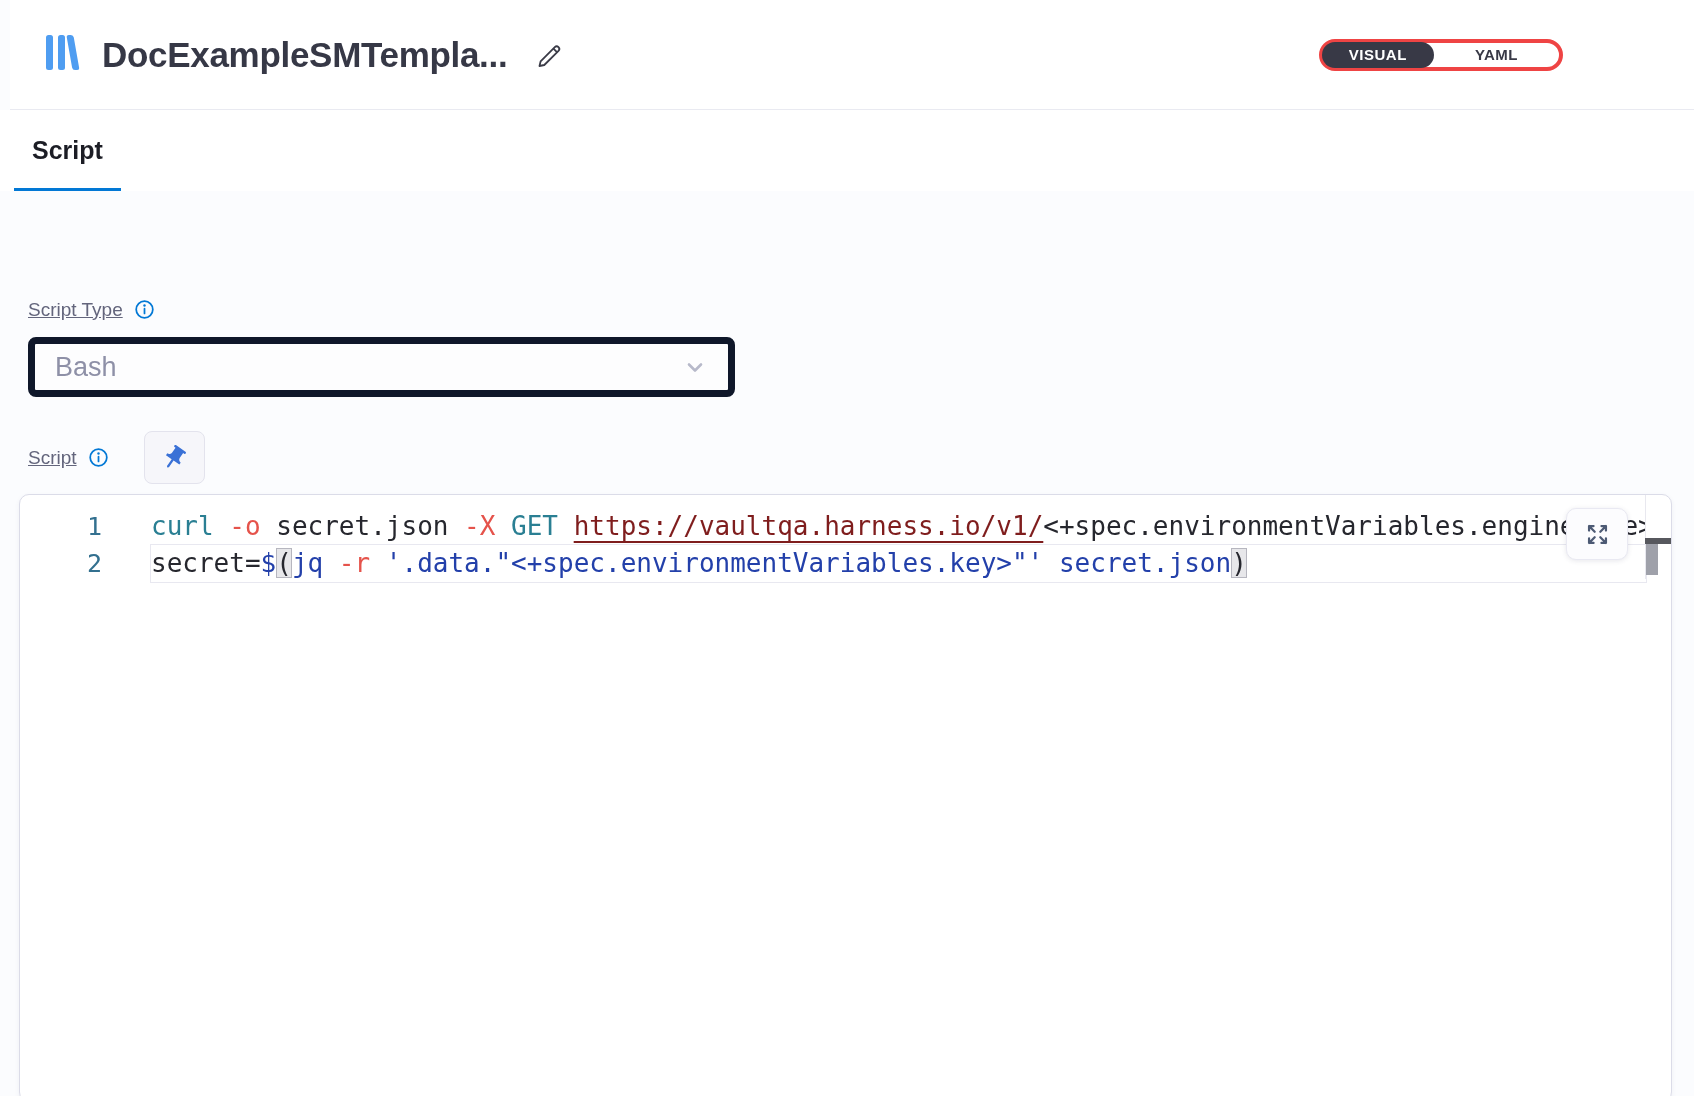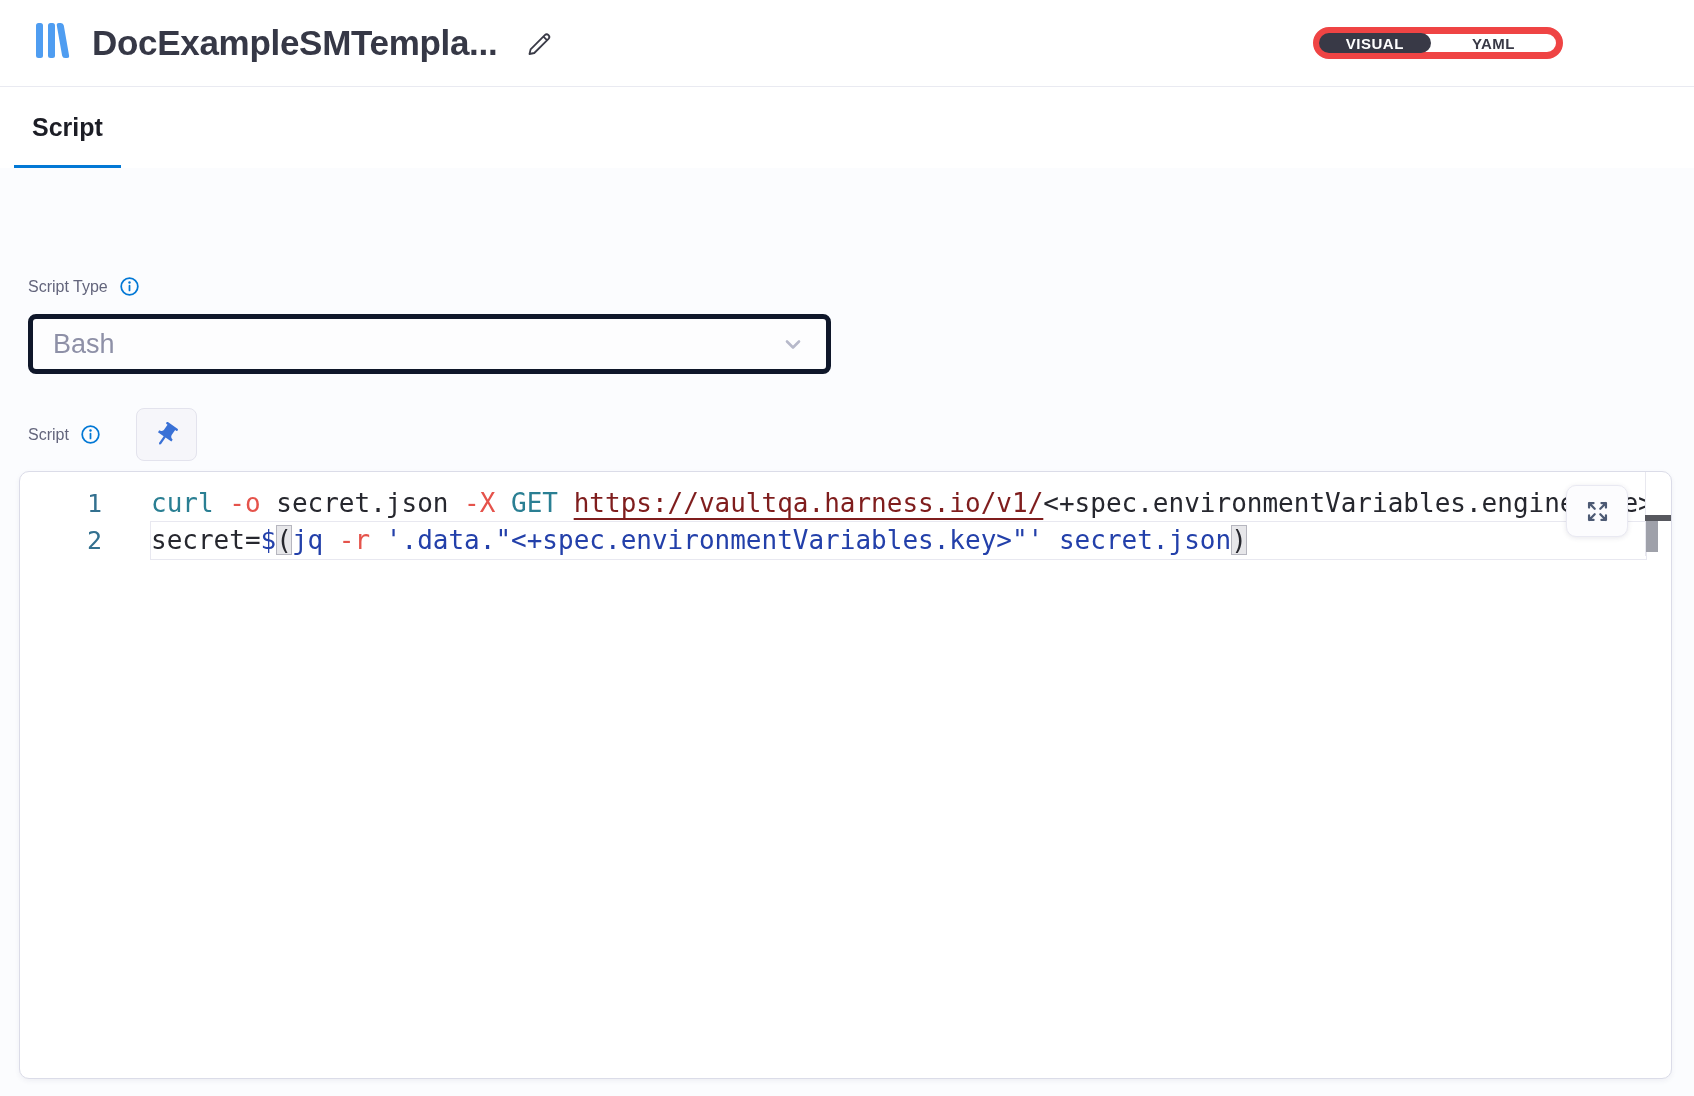--- a/index.html
+++ b/index.html
@@ -1,51 +1,51 @@
 <!DOCTYPE html>
 <html><head>
 <meta charset="utf-8">
 <style>
   * { margin:0; padding:0; box-sizing:border-box; }
   html,body { width:1694px; height:1096px; overflow:hidden;
     font-family:"Liberation Sans", sans-serif; background:#fbfcfe; }
 
   
-  .header { height:87px; background:#fff; border-bottom:1px solid #e9eaf1;
-    display:flex; align-items:center; padding-left:32px; }
+  .header { height:110px; background:#fff; border-bottom:1px solid #e9eaf1;
+    display:flex; align-items:center; padding-left:32px;margin-left:10px; }
   .logo { flex:none; }
   .page-title { font-size:35px; font-weight:700; color:#363846;
     letter-spacing:-0.3px; margin-left:16px; }
   .pencil-btn { margin-left:28px; background:none; border:none; cursor:pointer;
     display:flex; align-items:center; }
   .view-toggle { margin-left:auto; margin-right:131px; height:32px;
-    display:flex; align-items:stretch; border:7px solid #ef4444;
+    display:flex; align-items:stretch; border:4px solid #ef4444;
     border-radius:17px; background:#fff; }
   .seg { display:flex; align-items:center; font-size:15px; font-weight:700;
     letter-spacing:.5px; cursor:pointer; border:none; background:none; }
   .seg.visual { background:#383946; color:#fff; border-radius:17px;
     padding:0 27px; margin:-1px 0 -1px -1px; }
   .seg.yaml { color:#383946; padding:0 41px; }
 
   
   .tabbar { height:81px; background:#fff; display:flex; padding-left:14px; }
   .tab { position:relative; display:flex; align-items:center; padding:0 18px;
     font-size:25px; color:#3d3f4c; cursor:pointer; background:none; border:none;
     font-family:inherit; }
   .tab.active { font-weight:700; color:#1c1d25; }
   .tab.active::after { content:""; position:absolute; left:0; right:0; bottom:0;
     height:3px; background:#0278d5; }
 
   
   .main { position:relative; }
   .label-row { display:flex; align-items:center; gap:11px; margin-left:28px; }
-  .field-label { font-size:16px; color:#63657c; }
+  .field-label { font-size:19px; color:#63657c;text-decoration:underline; }
   .row-script-type { margin-top:104px; height:29px; }
-  .select { margin-top:13px; margin-left:28px; width:803px; height:60px;
-    border:5px solid #0f172a; border-radius:8px; background:#fdfdfe;
+  .select { margin-top:13px; margin-left:28px; width:707px; height:60px;
+    border:7px solid #0f172a; border-radius:8px; background:#fdfdfe;
     display:flex; align-items:center; padding:0 20px; cursor:pointer; }
   .select-value { font-size:27px; color:#8e90a7; }
   .select .chev { margin-left:auto; display:flex; }
   .row-script { margin-top:34px; height:53px; }
   .pin-btn { margin-left:24px; width:61px; height:53px; border-radius:8px;
     background:#f6f6fa; border:1px solid #e3e3ed; display:flex;
     align-items:center; justify-content:center; cursor:pointer; }
 
   
   .editor { position:relative; margin:10px 22px 0 19px; width:1653px; height:608px;

